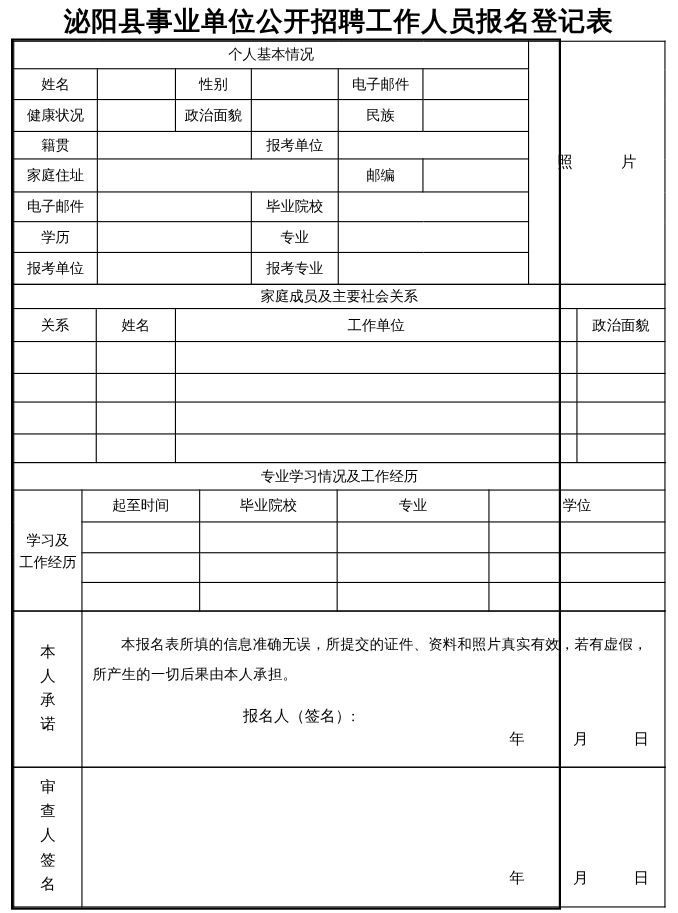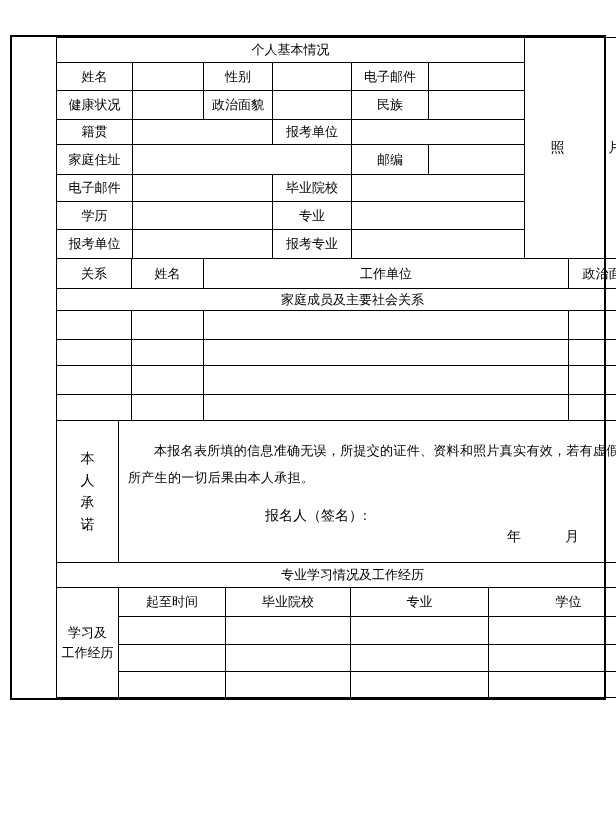--- a/index.html
+++ b/index.html
@@ -13,25 +13,24 @@
   .page { position:absolute; left:0; top:0; width:616px; height:830px; background:#fff; }
 
   .form-title {
     position:absolute; left:0; top:3px; width:616px;
     text-align:center;
     font-size:24px; font-weight:bold; letter-spacing:1px;
     white-space:nowrap;
   }
 
   .form-wrapper {
-    position:absolute; left:10px; top:35px; width:596px;
+    position:absolute; left:10px; top:35px; width:500px;
     border:2px solid #000;
     box-sizing:border-box;
     background:#fff;
-    padding-left:44px;
   }
 
   table { border-collapse:collapse; table-layout:fixed; width:592px; }
   table + table { margin-top:-1px; }
   td {
     border:1px solid #000;
     font-size:13px;
     text-align:center;
     vertical-align:middle;
     padding:0;
@@ -64,20 +63,21 @@
   .d-month { left:446px; }
   .d-day   { left:501px; }
   .commit-cell .d-year, .commit-cell .d-month, .commit-cell .d-day { top:107px; }
   .review-cell .d-year, .review-cell .d-month, .review-cell .d-day { top:92px; }
 </style>
 </head>
 <body>
 
 <div class="page">
 
+  <div class="form-title">泌阳县事业单位公开招聘工作人员报名登记表</div>
 
   <div class="form-wrapper">
 
     <table>
       <colgroup>
         <col style="width:76px">
           <col style="width:71px">
           <col style="width:69px">
         <col style="width:79px">
           <col style="width:77px">
@@ -144,42 +144,85 @@
       </table>
 
     <table>
       <colgroup>
         <col style="width:75px">
           <col style="width:72px">
           <col style="width:365px">
           <col style="width:80px">
       </colgroup>
       <tbody>
-          <tr style="height:30px">
+          <tr style="height:22px">
+        <td colspan="4" class="sec-h">家庭成员及主要社会关系</td>
+      </tr>
+      <tr style="height:30px">
         <td>关系</td>
         <td>姓名</td>
         <td>工作单位</td>
         <td>政治面貌</td>
       </tr>
-      <tr style="height:22px">
-        <td colspan="4" class="sec-h">家庭成员及主要社会关系</td>
-      </tr>
       <tr style="height:29px">
         <td></td>
             <td></td>
             <td></td>
             <td></td>
       </tr>
       <tr style="height:26px">
         <td></td>
             <td></td>
             <td></td>
             <td></td>
       </tr>
       <tr style="height:29px">
+        <td></td>
+            <td></td>
+            <td></td>
+            <td></td>
+      </tr>
+      <tr style="height:26px">
+        <td></td>
+            <td></td>
+            <td></td>
+            <td></td>
+      </tr>
+    </tbody>
+      </table>
+
+    <table>
+      <colgroup>
+        <col style="width:62px">
+          <col style="width:107px">
+          <col style="width:125px">
+        <col style="width:138px">
+          <col style="width:160px">
+      </colgroup>
+      <tbody>
+          <tr style="height:25px">
+        <td colspan="5" class="sec-h">专业学习情况及工作经历</td>
+      </tr>
+      <tr style="height:29px">
+        <td rowspan="4" class="side-2line">
+          <div>学习及</div>
+          <div>工作经历</div>
+        </td>
+        <td>起至时间</td>
+        <td>毕业院校</td>
+        <td>专业</td>
+        <td>学位</td>
+      </tr>
+      <tr style="height:28px">
+        <td></td>
+            <td></td>
+            <td></td>
+            <td></td>
+      </tr>
+      <tr style="height:27px">
         <td></td>
             <td></td>
             <td></td>
             <td></td>
       </tr>
       <tr style="height:26px">
         <td></td>
             <td></td>
             <td></td>
             <td></td>
@@ -205,56 +248,33 @@
             <span class="d-month">月</span>
             <span class="d-day">日</span>
           </div>
         </td>
       </tr>
     </tbody>
       </table>
 
     <table>
       <colgroup>
-        <col style="width:62px">
-          <col style="width:107px">
-          <col style="width:125px">
-        <col style="width:138px">
-          <col style="width:160px">
-      </colgroup>
-      <tbody>
-          <tr style="height:25px">
-        <td colspan="5" class="sec-h">专业学习情况及工作经历</td>
-      </tr>
-      <tr style="height:29px">
-        <td rowspan="4" class="side-2line">
-          <div>学习及</div>
-          <div>工作经历</div>
-        </td>
-        <td>起至时间</td>
-        <td>毕业院校</td>
-        <td>专业</td>
-        <td>学位</td>
-      </tr>
-      <tr style="height:28px">
-        <td></td>
-            <td></td>
-            <td></td>
-            <td></td>
-      </tr>
-      <tr style="height:27px">
-        <td></td>
-            <td></td>
-            <td></td>
-            <td></td>
-      </tr>
-      <tr style="height:26px">
-        <td></td>
-            <td></td>
-            <td></td>
-            <td></td>
-      </tr>
-    </tbody>
-      </table>
-
+          <col style="width:62px">
+          <col style="width:530px">
+        </colgroup>
+      <tbody>
+          <tr style="height:127px">
+        <td>
+          <div class="v-label">审查人签名</div>
+        </td>
+        <td class="review-cell">
+          <div class="date-row">
+            <span class="d-year">年</span>
+            <span class="d-month">月</span>
+            <span class="d-day">日</span>
+          </div>
+        </td>
+      </tr>
+    </tbody>
+      </table>
 
   </div>
 </div>
 
 </body></html>

